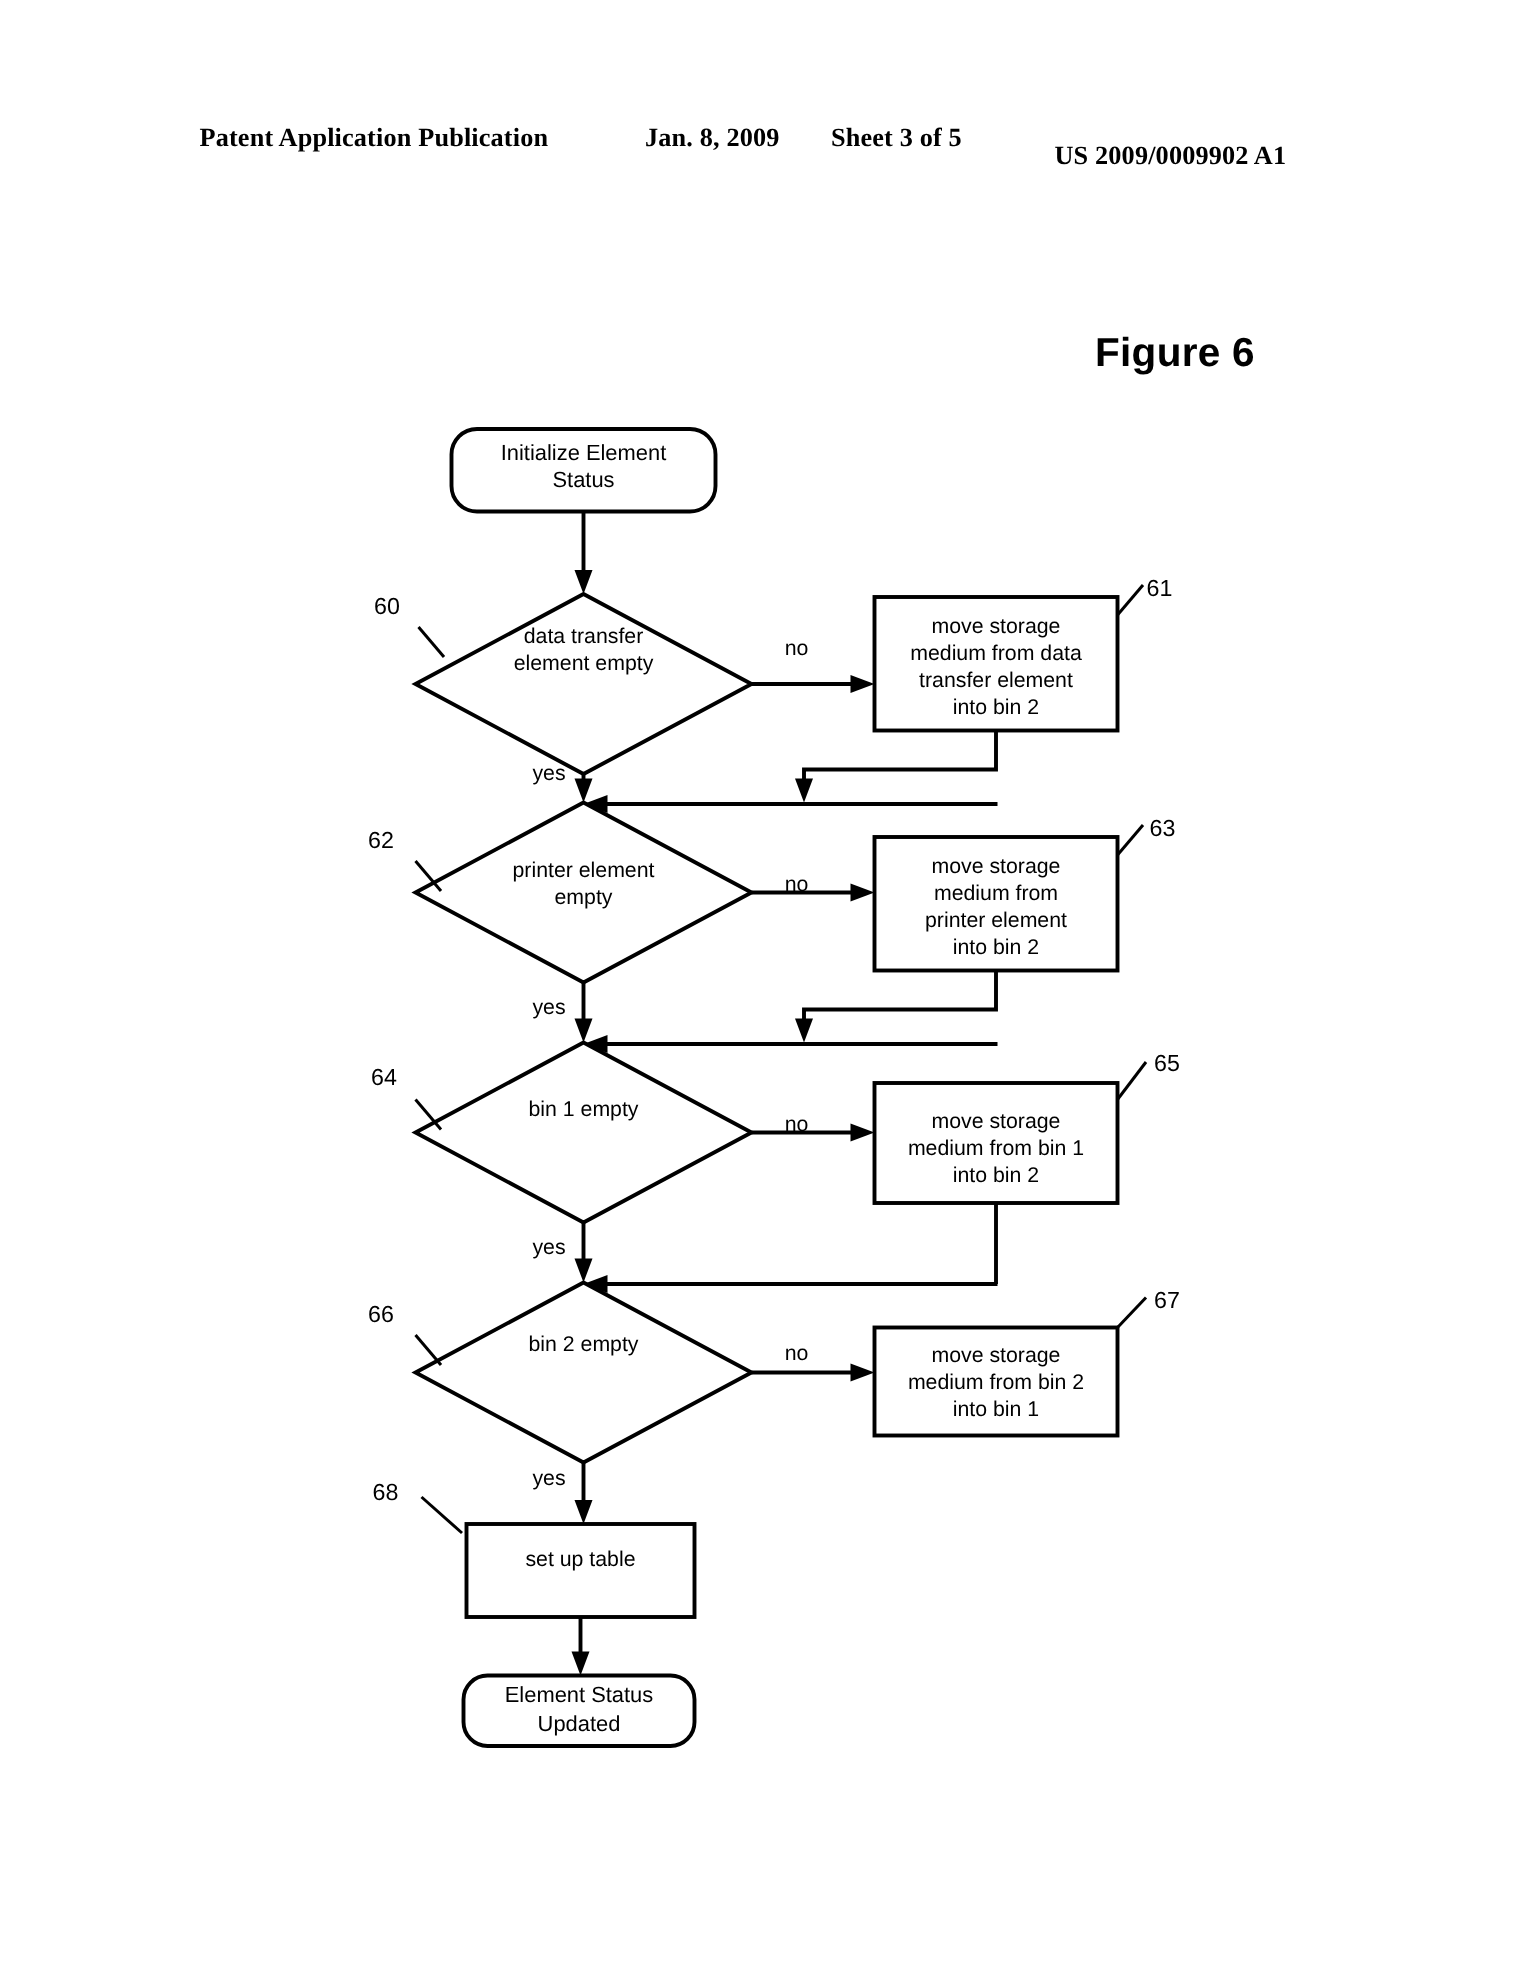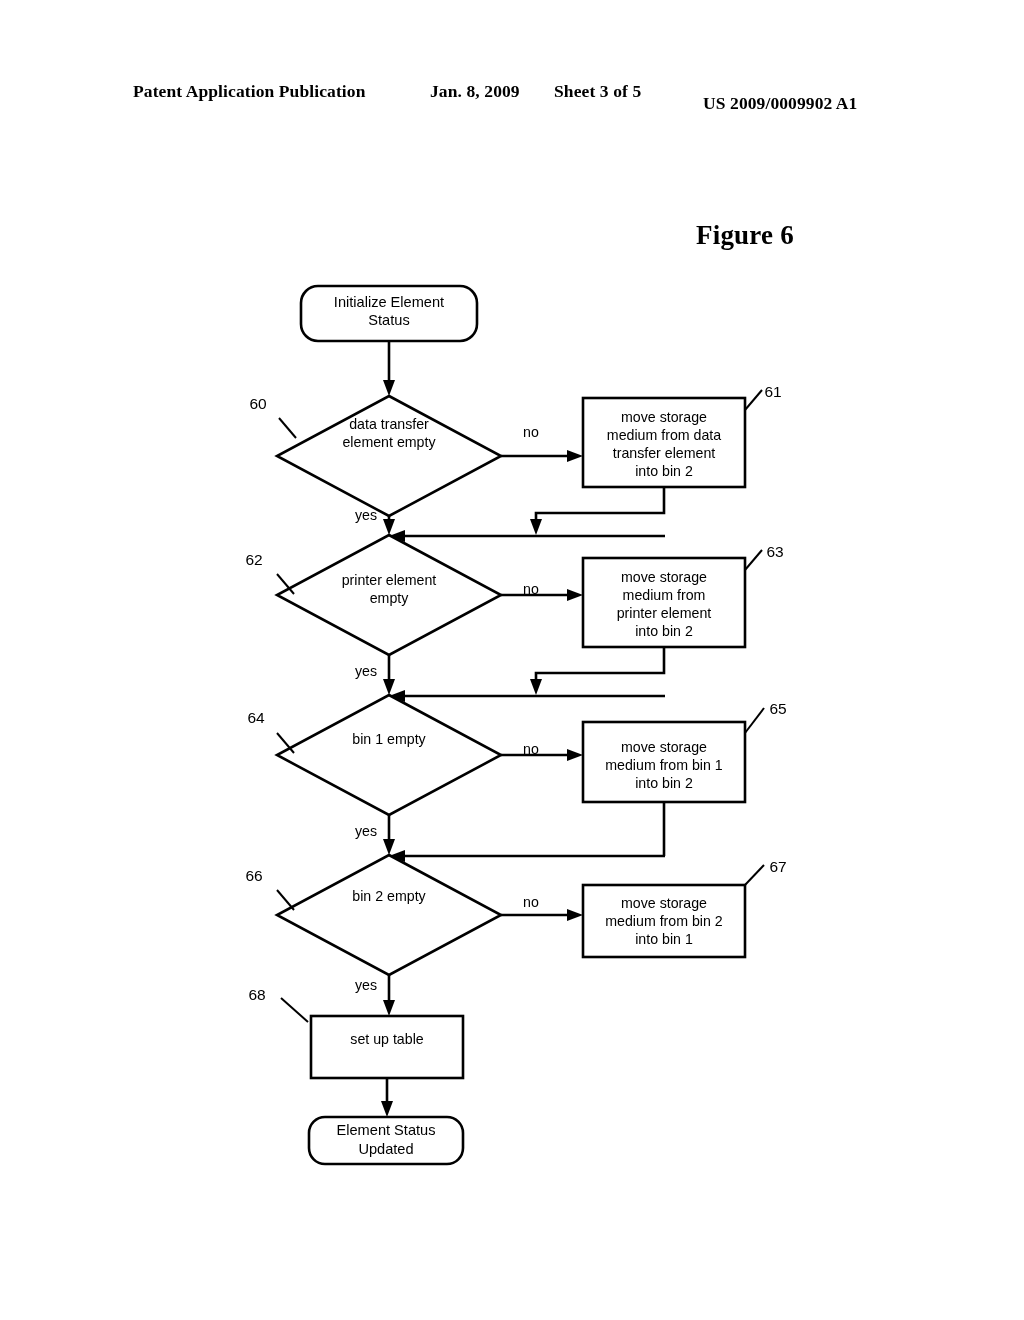--- a/index.html
+++ b/index.html
@@ -30,23 +30,23 @@
     white-space: nowrap;
   }
   .hdr-pub   { position: absolute; left: 133px; top: 0; }
   .hdr-date  { position: absolute; left: 430px; top: 0; }
   .hdr-sheet { position: absolute; left: 536px; top: 0; margin-left: 18px; }
   .hdr-num   { position: absolute; left: 703px; top: 0; margin-top: 12px; }
 
   
   .figure-title {
     position: absolute;
-    left: 696px;
+    left: 730px;
     top: 220px;
-    font-family: Liberation Serif, serif;
+    font-family: Liberation Sans, sans-serif;
     font-weight: bold;
     font-size: 27px;
     letter-spacing: 0.2px;
   }
 
   
   #diagram {
     position: absolute;
     left: 0;
     top: 0;

